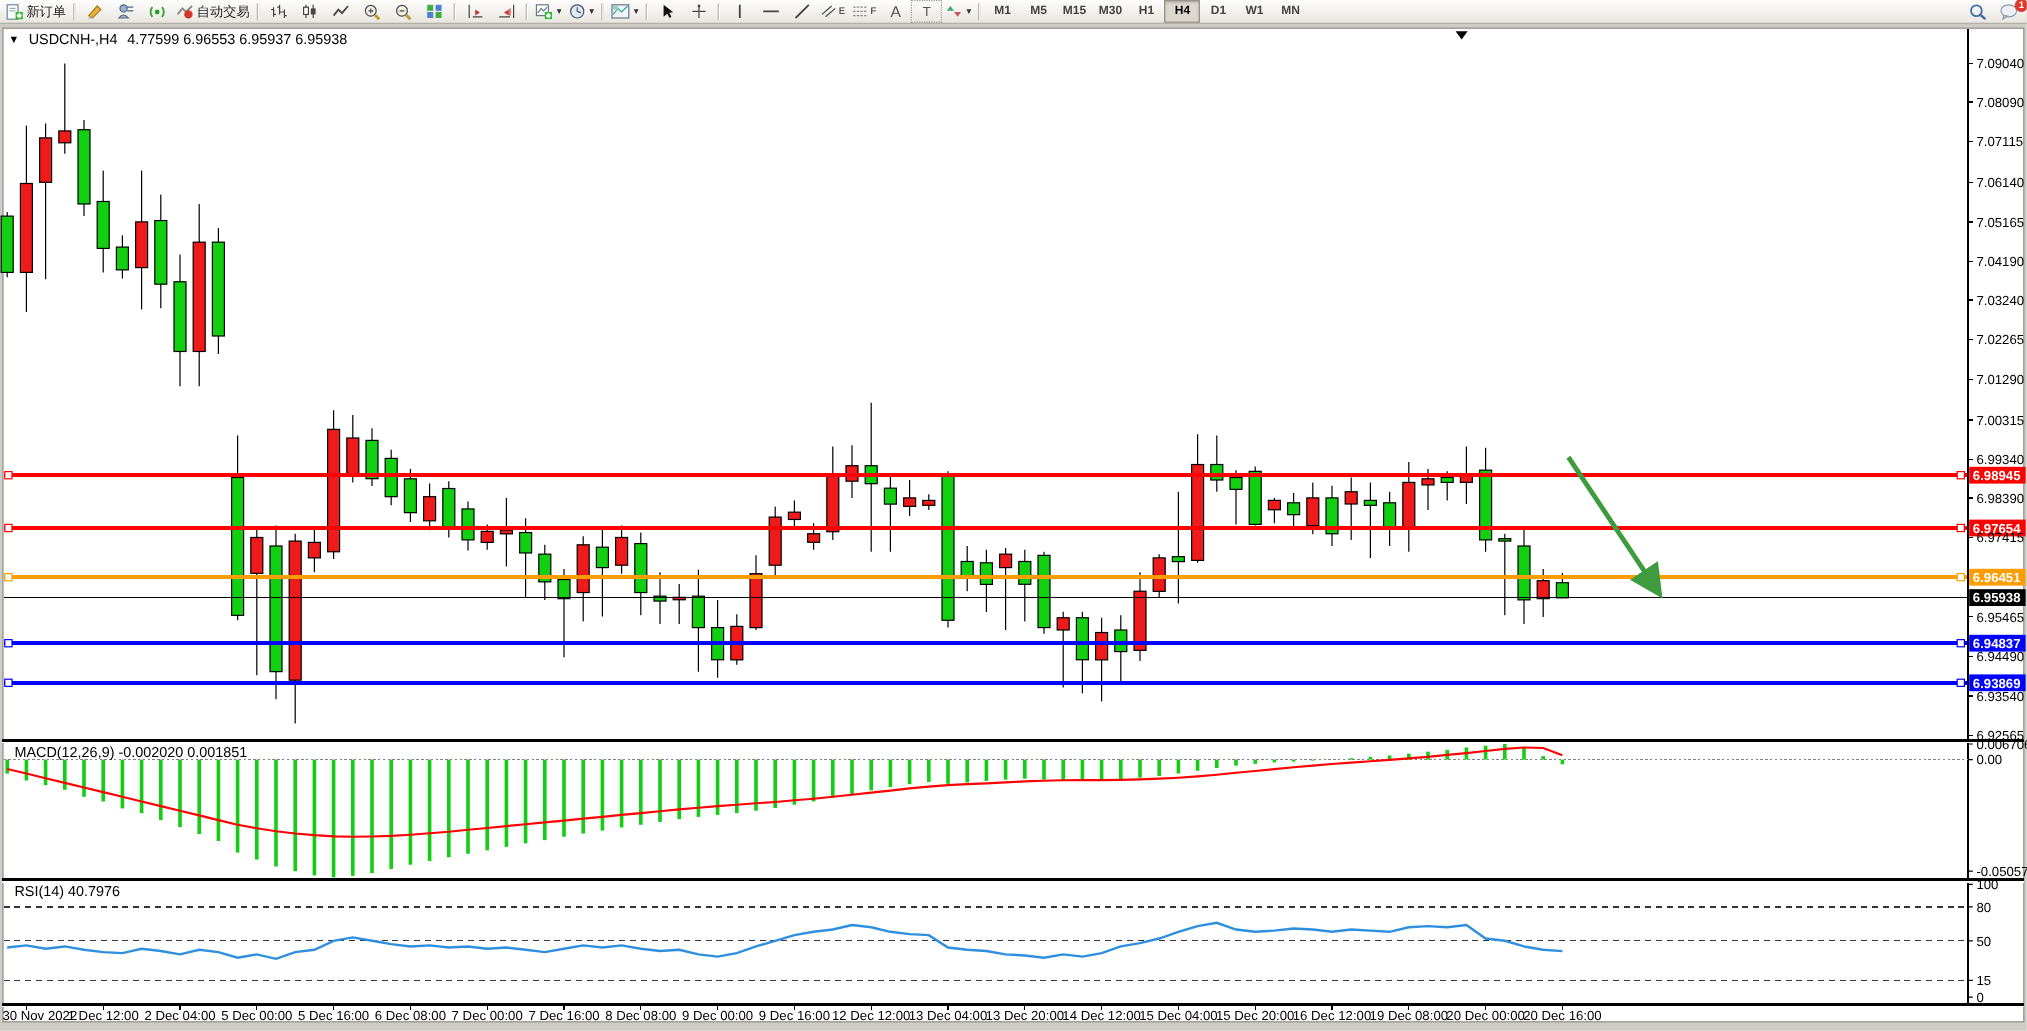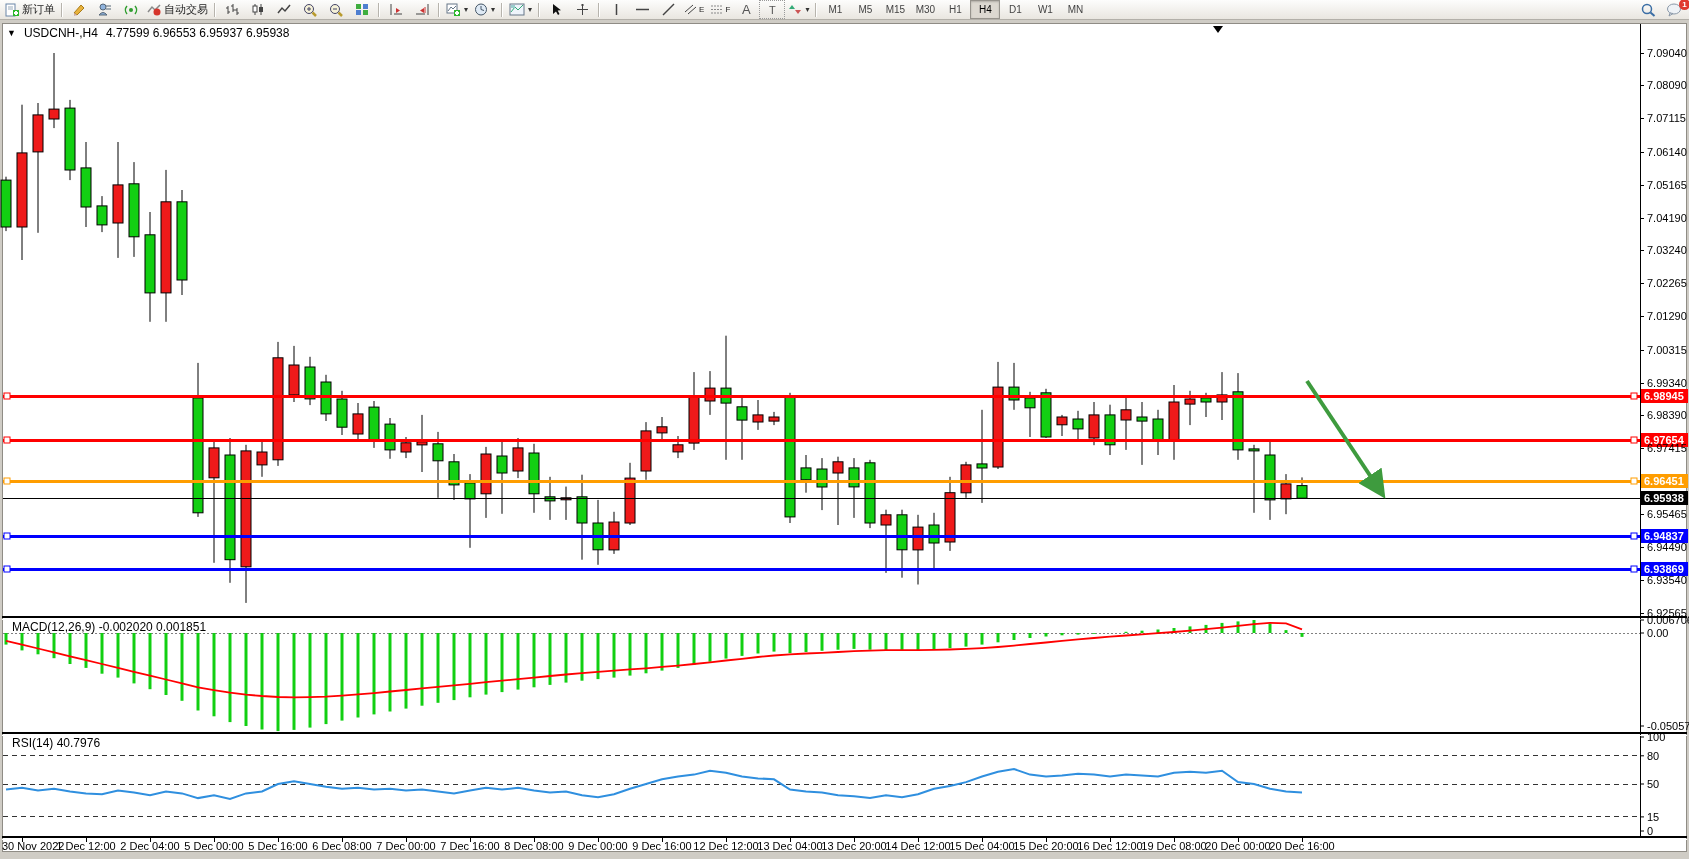--- a/index.html
+++ b/index.html
@@ -1,21 +1,21 @@
 <!DOCTYPE html>
 <html><head>
 <meta charset="utf-8">
 <style>
   html,body{margin:0;padding:0}
   body{width:1689px;height:859px;background:#cfccc5;font-family:"Liberation Sans",sans-serif;overflow:hidden;position:relative}
   .toolbar{position:absolute;top:0;left:0;width:1685px;height:19px;background:linear-gradient(#fdfdfc,#e9e6e0);border-bottom:1px solid #b3b0a9;display:flex;align-items:center;padding:0 2px;z-index:6}
   .tb-btn{height:17px;min-width:20px;display:flex;align-items:center;justify-content:center;gap:2px;padding:0 2px;font-size:11px;color:#222;border:1px solid transparent;cursor:default;white-space:nowrap}
   .tb-sep{width:1px;height:14px;background:#b7b4ad;border-right:1px solid #fff;margin:0 3px}
   .caret{font-size:8px;color:#333;margin-left:1px}
-  .tf{font-size:10px;font-weight:normal;color:#444;min-width:24px;justify-content:center}
+  .tf{font-size:10px;font-weight:bold;color:#444;min-width:24px;justify-content:center}
   .tf.active{background:#dcd8d0;border:1px solid #96938c;box-shadow:inset 0 1px 2px rgba(0,0,0,.2);color:#000}
   .spacer{flex:1}
   .nbtn{position:relative}
   .badge{position:absolute;top:-2px;right:-4px;background:#e0392e;color:#fff;border-radius:50%;width:11px;height:11px;font-size:8px;line-height:11px;text-align:center;font-weight:bold}
   .chart-title{position:absolute;top:26px;left:7px;font-size:12px;color:#000;z-index:5;display:flex;gap:8px;align-items:center}
   .chart-title .exp{font-size:9px;color:#000}
   svg#chart{position:absolute;top:0;left:0}
   svg text{font-family:"Liberation Sans",sans-serif;font-size:11px;fill:#000}
   svg text.tag{font-size:11px;font-weight:bold;fill:#fff}
   svg text.indlbl{font-size:12px}

